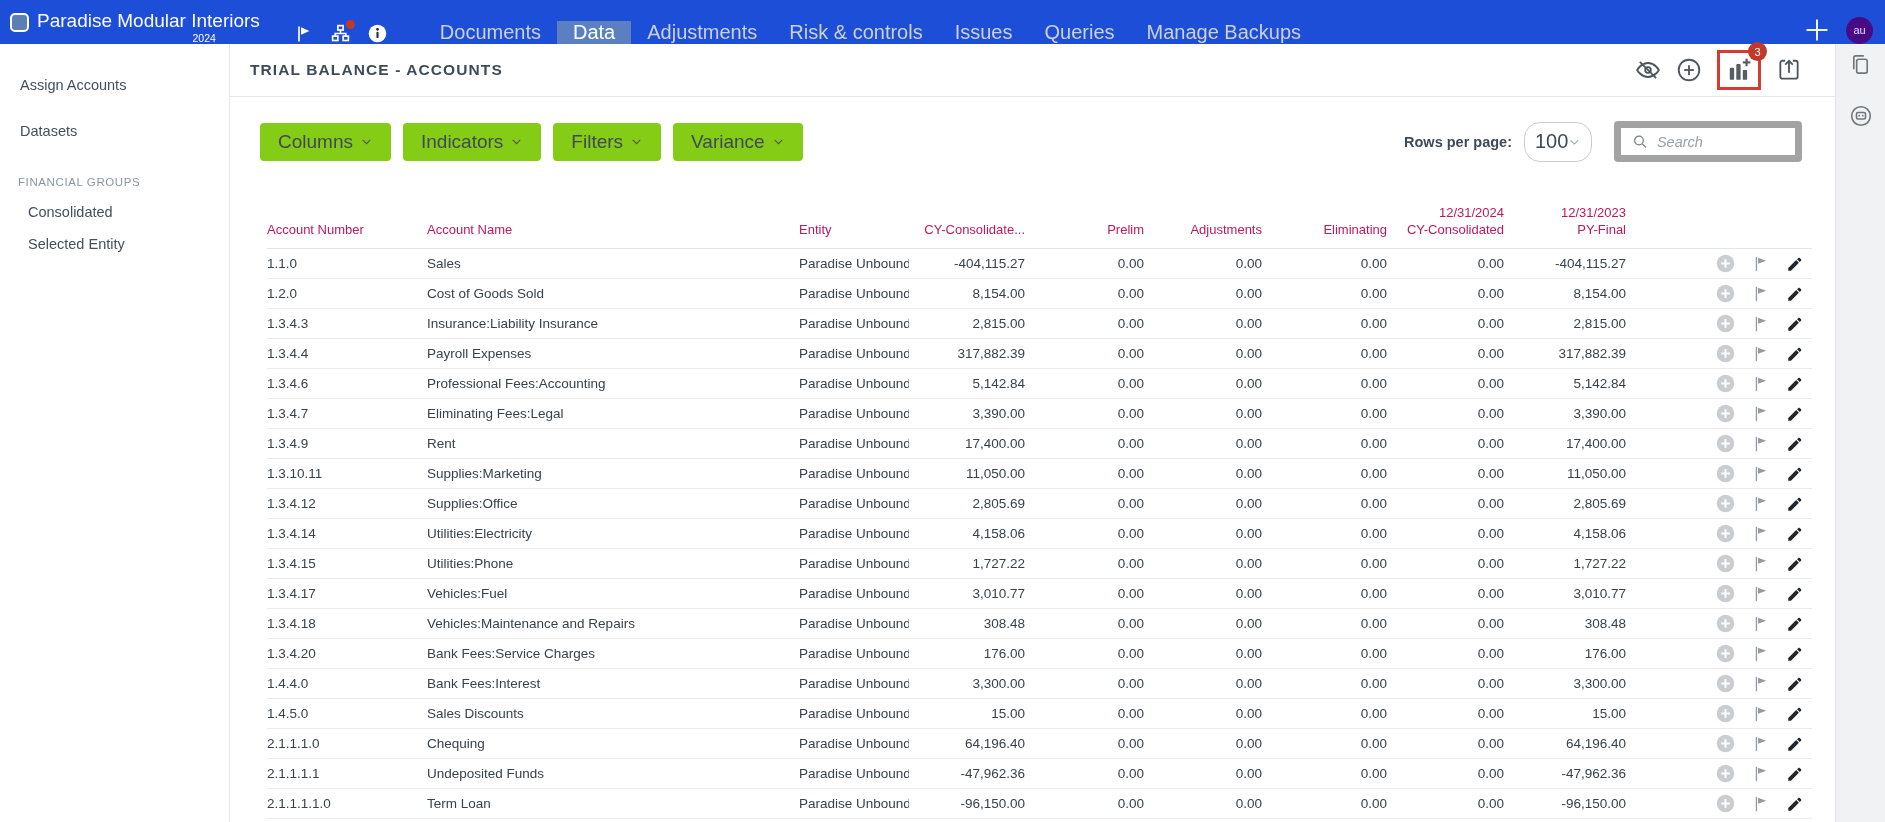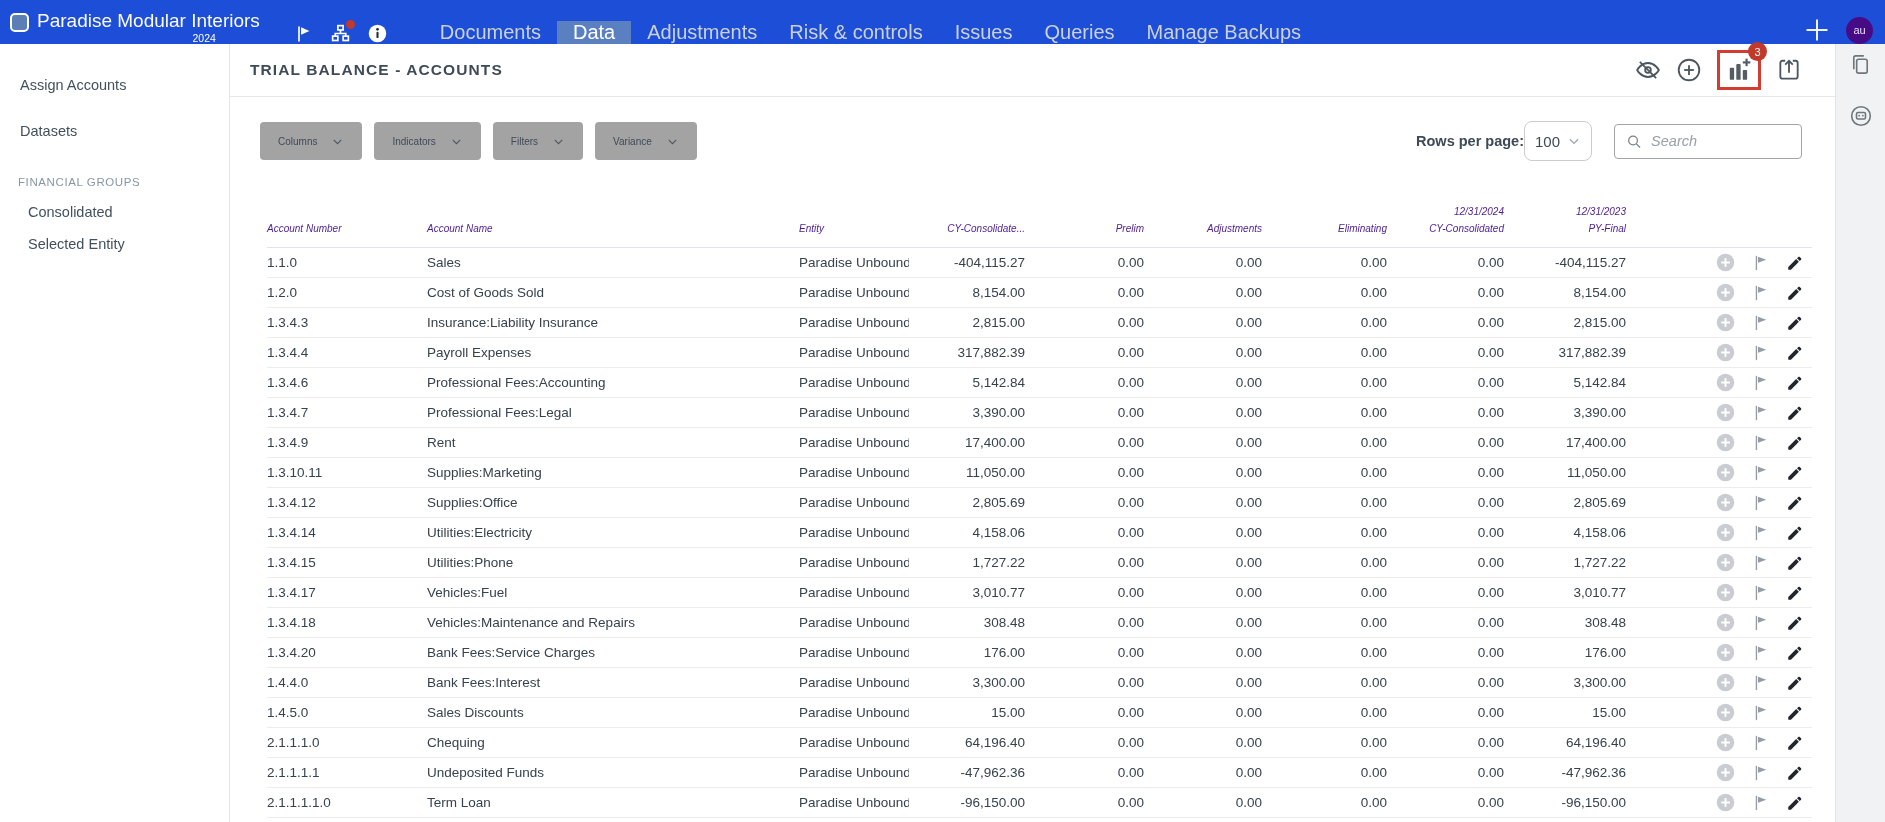--- a/index.html
+++ b/index.html
@@ -37,32 +37,32 @@
   .main { flex:1; display:flex; flex-direction:column; min-width:0; background:#fff; }
   .content-header { height:53px; flex-shrink:0; display:flex; align-items:center; padding:0 33px 0 20px; border-bottom:1px solid #e8e8e8; }
   .page-title { font-size:15.5px; font-weight:bold; letter-spacing:1.1px; color:#3e4a57; }
   .header-icons { margin-left:auto; display:flex; align-items:center; gap:15px; }
   .hicon { display:flex; cursor:pointer; }
   .hl-box { position:relative; border:3px solid #d43c31; padding:4px 6px; display:flex; }
   .badge { position:absolute; top:-11px; right:-9px; width:19px; height:19px; border-radius:50%; background:#c0392b; color:#fff; font-size:11px; display:flex; align-items:center; justify-content:center; }
 
   
   .toolbar { display:flex; align-items:center; margin:24px 33px 0 30px; flex-shrink:0; }
-  .btn { display:flex; align-items:center; gap:14px; background:#a3a3a3; border:none; border-radius:4px; height:38px; padding:0 18px; font-size:10px; color:#3e4a57; margin-right:12px; cursor:pointer; font-family:inherit; }
+  .btn { display:flex; align-items:center; gap:7px; background:#84cc16; border:none; border-radius:4px; height:38px; padding:0 18px; font-size:19px; color:#3e4a57; margin-right:12px; cursor:pointer; font-family:inherit; }
   .toolbar-right { margin-left:auto; display:flex; align-items:center; }
   .rpp-label { font-weight:bold; font-size:14.5px; color:#3e4a57; }
-  .select { width:68px; height:40px; border:1px solid #c9cdd0; border-radius:8px; display:flex; align-items:center; justify-content:space-between; padding:0 10px; font-size:15px; color:#3e4a57; cursor:pointer; }
-  .search-box { width:188px; height:35px; border:1px solid #a3a3a3; border-radius:4px; display:flex; align-items:center; padding:0 11px; margin-left:22px; gap:9px; }
+  .select { width:68px; height:40px; border:1px solid #c9cdd0; border-radius:16px; display:flex; align-items:center; justify-content:space-between; padding:0 10px; margin-left:12px; font-size:20px; color:#3e4a57; cursor:pointer; }
+  .search-box { width:188px; height:41px; border:7px solid #a3a3a3; border-radius:4px; display:flex; align-items:center; padding:0 11px; margin-left:22px; gap:9px; }
   .search-box input { border:none; outline:none; font-size:14.5px; width:100%; color:#3e4a57; font-family:inherit; background:transparent; }
   .search-box input::placeholder { font-style:italic; color:#98a1a8; }
 
   
   .table { margin:0 23px 0 37px; }
   .thead { display:flex; align-items:flex-end; padding:42px 0 10px; border-bottom:1px solid #e2e5e7; }
-  .th { font-size:10px; color:#4c1d95; white-space:pre-line; line-height:17px;font-style:italic; }
+  .th { font-size:13px; color:#be185d; white-space:pre-line; line-height:17px; }
   .tr { display:flex; align-items:center; height:30px; border-bottom:1px solid #eaecee; font-size:13.5px; color:#37424c; }
   .right { text-align:right; }
   .col0 { width:160px; } .col1 { width:372px; }
   .col2 { width:110px; overflow:hidden; white-space:nowrap; }
   .col3 { width:116px; } .col4 { width:119px; } .col5 { width:118px; }
   .col6 { width:125px; } .col7 { width:117px; } .col8 { width:122px; }
   .col9 { width:186px; }
   .actions { display:flex; align-items:center; justify-content:flex-end; gap:16px; padding-right:8px; }
   .ricon { display:flex; cursor:pointer; }
 
@@ -404,21 +404,21 @@
       <span class="ricon">
         <svg viewBox="0 0 24 24" width="18" height="18" fill="#20262c">
                     <path d="M3 17.4L13.6 6.8l3.6 3.6L6.6 21H3z"></path>
                     <path d="M14.7 5.7l1.8-1.8c.5-.5 1.3-.5 1.8 0l1.8 1.8c.5.5.5 1.3 0 1.8l-1.8 1.8z"></path>
                   </svg>
       </span>
     </div>
   </div>
             <div class="tr">
     <div class="cell col0">1.3.4.7</div>
-    <div class="cell col1">Professional Fees:Legal</div>
+    <div class="cell col1">Eliminating Fees:Legal</div>
     <div class="cell col2">Paradise Unbound...</div>
     <div class="cell col3 right">3,390.00</div>
     <div class="cell col4 right">0.00</div>
     <div class="cell col5 right">0.00</div>
     <div class="cell col6 right">0.00</div>
     <div class="cell col7 right">0.00</div>
     <div class="cell col8 right">3,390.00</div>
     <div class="col9 actions">
       <span class="ricon">
         <svg viewBox="0 0 24 24" width="21" height="21">

